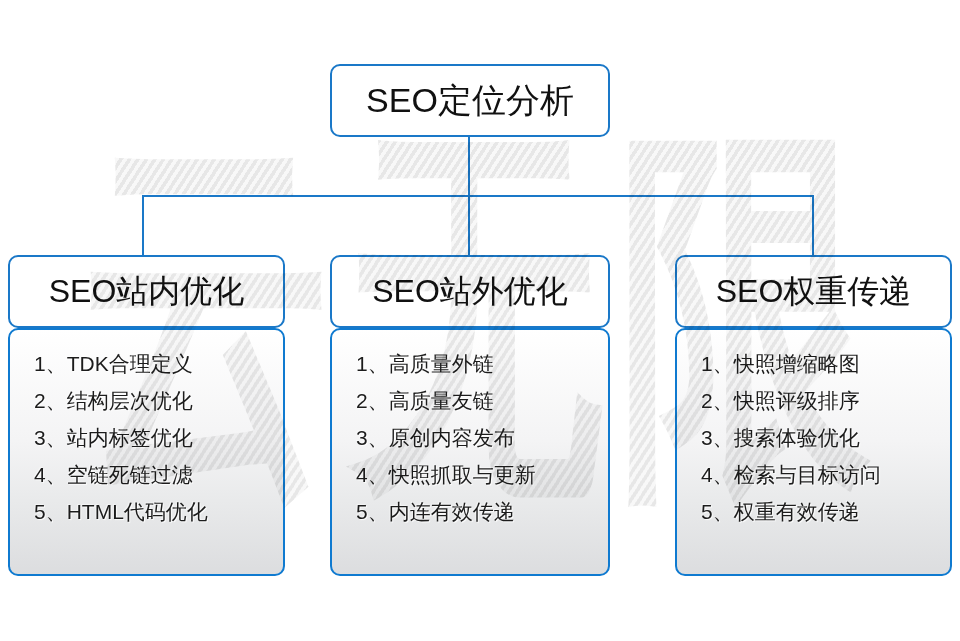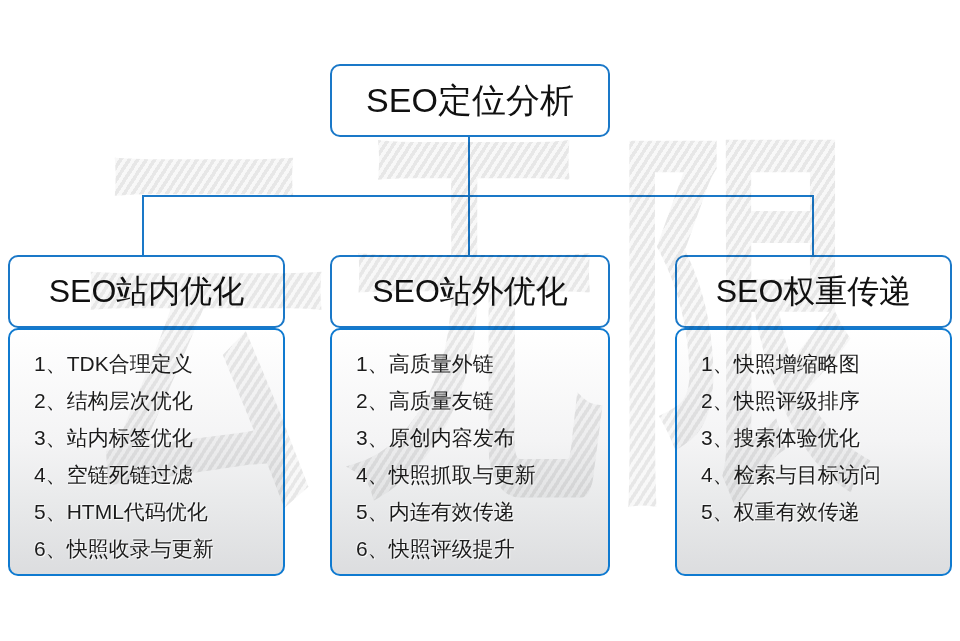--- a/index.html
+++ b/index.html
@@ -120,32 +120,30 @@
     <span>SEO权重传递</span>
   </div>
 
   <div class="panel pan-0">
     <ul>
       <li>1、TDK合理定义</li>
       <li>2、结构层次优化</li>
       <li>3、站内标签优化</li>
       <li>4、空链死链过滤</li>
       <li>5、HTML代码优化</li>
-      <li>6、快照收录与更新</li>
     </ul>
   </div>
 
   <div class="panel pan-1">
     <ul>
       <li>1、高质量外链</li>
       <li>2、高质量友链</li>
       <li>3、原创内容发布</li>
       <li>4、快照抓取与更新</li>
       <li>5、内连有效传递</li>
-      <li>6、快照评级提升</li>
     </ul>
   </div>
 
   <div class="panel pan-2">
     <ul>
       <li>1、快照增缩略图</li>
       <li>2、快照评级排序</li>
       <li>3、搜索体验优化</li>
       <li>4、检索与目标访问</li>
       <li>5、权重有效传递</li>

